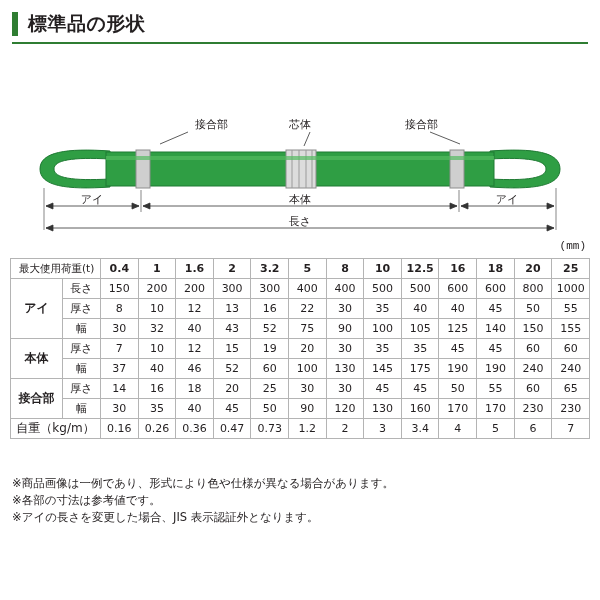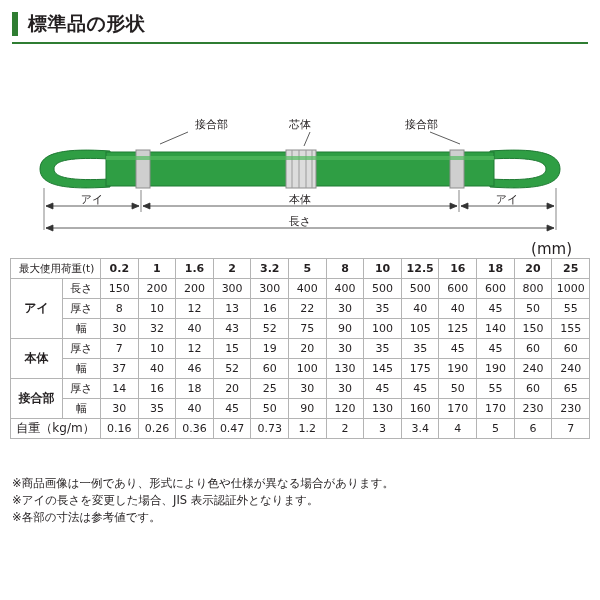--- a/index.html
+++ b/index.html
@@ -58,23 +58,24 @@
     left: 10px;
     top: 100px;
     width: 580px;
     height: 138px;
   }
   .diagram svg { display: block; }
 
   
   .unit-label {
     position: absolute;
-    right: 28px;
+    right: 14px;
     top: 240px;
-    font-size: 15px;
+    font-size: 11px;
+    font-family: Liberation Mono, monospace;
   }
 
   
   .table-wrap {
     position: absolute;
     left: 10px;
     top: 258px;
     width: 580px;
   }
   table.spec {
@@ -215,21 +216,21 @@
   <div class="table-wrap">
     <table class="spec">
       <colgroup>
         <col style="width:52px">
         <col style="width:38px">
         <col span="13" style="width:var(--c)">
       </colgroup>
       <thead>
         <tr>
           <th class="corner" colspan="2">最大使用荷重(t)</th>
-          <th class="headcell">0.2</th>
+          <th class="headcell">0.4</th>
           <th class="headcell">1</th>
           <th class="headcell">1.6</th>
           <th class="headcell">2</th>
           <th class="headcell">3.2</th>
           <th class="headcell">5</th>
           <th class="headcell">8</th>
           <th class="headcell">10</th>
           <th class="headcell">12.5</th>
           <th class="headcell">16</th>
           <th class="headcell">18</th>
@@ -372,17 +373,17 @@
           <td class="val">5</td>
           <td class="val">6</td>
           <td class="val">7</td>
         </tr>
       </tbody>
     </table>
   </div>
 
   <div class="notes">
     <div>※商品画像は一例であり、形式により色や仕様が異なる場合があります。</div>
+    <div>※各部の寸法は参考値です。</div>
     <div>※アイの長さを変更した場合、JIS 表示認証外となります。</div>
-    <div>※各部の寸法は参考値です。</div>
   </div>
 
 </div>
 
 </body></html>

